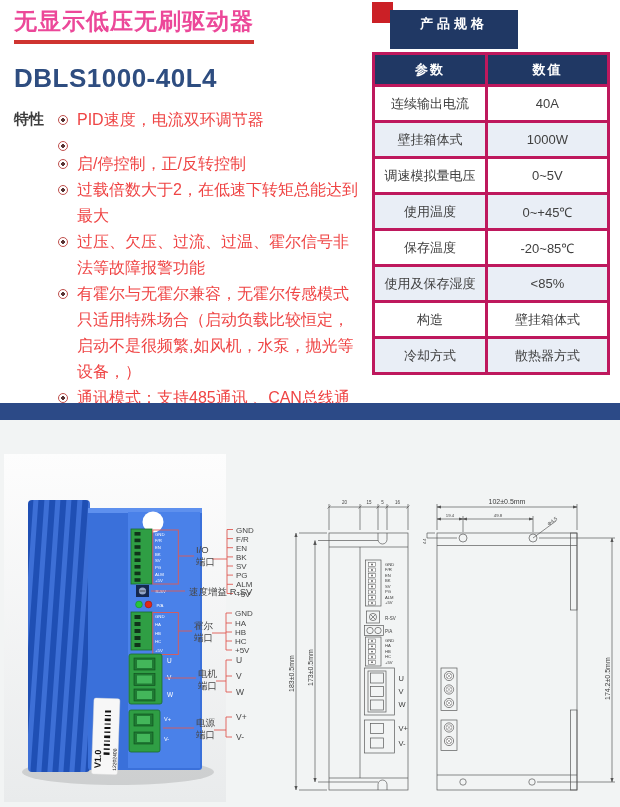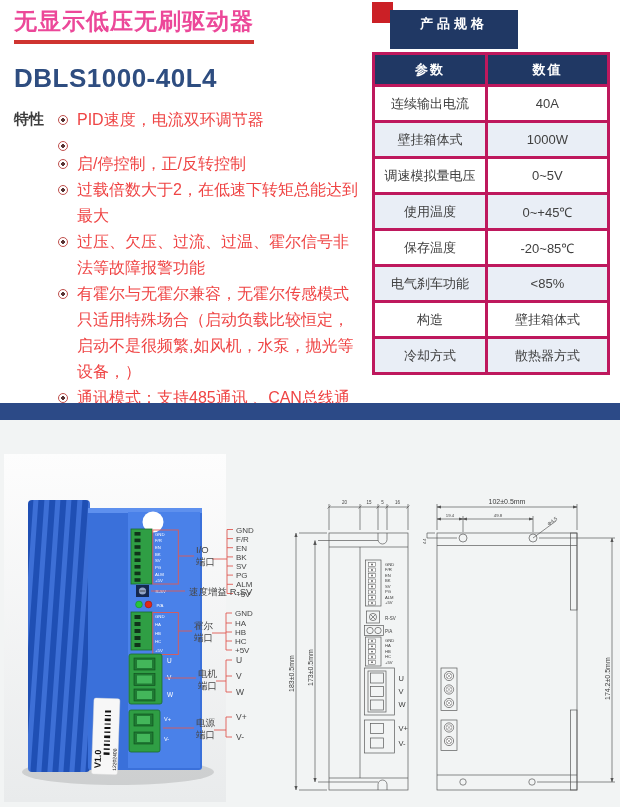--- a/index.html
+++ b/index.html
@@ -117,21 +117,21 @@
         </tr>
       <tr>
           <td>使用温度</td>
           <td>0~+45℃</td>
         </tr>
       <tr>
           <td>保存温度</td>
           <td>-20~85℃</td>
         </tr>
       <tr>
-          <td>电气刹车功能</td>
+          <td>使用及保存湿度</td>
           <td>&lt;85%</td>
         </tr>
       <tr>
           <td>构造</td>
           <td>壁挂箱体式</td>
         </tr>
       <tr>
           <td>冷却方式</td>
           <td>散热器方式</td>
         </tr>

